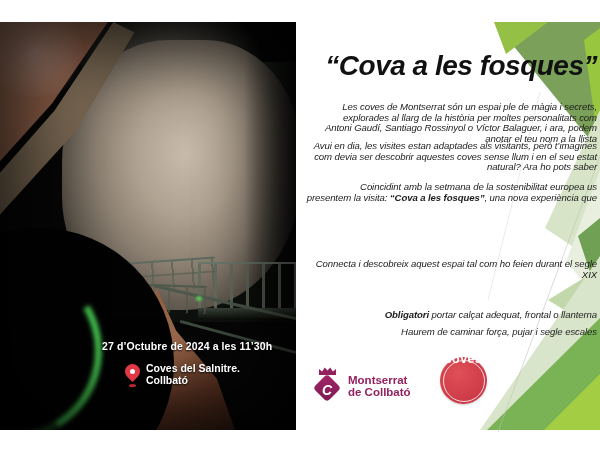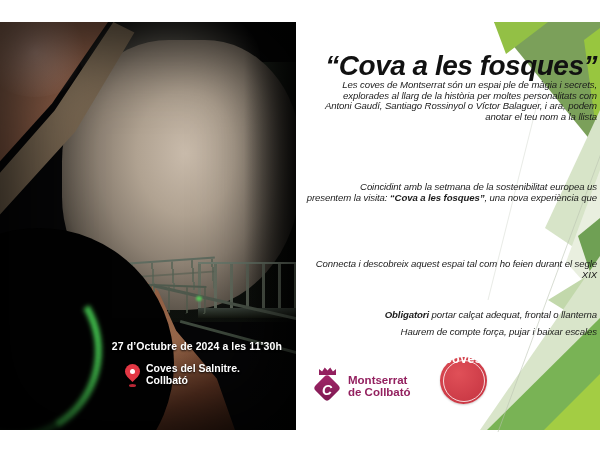--- a/index.html
+++ b/index.html
@@ -43,36 +43,36 @@
   .ww-deck{left:198px;top:286px;width:98px;height:10px;background:linear-gradient(#39423a,#13160f);}
   .ww-stair1{left:150px;top:296px;width:150px;height:2.5px;background:#4e584c;transform:rotate(13deg);transform-origin:right center;}
   .ww-stair2{left:176px;top:330px;width:124px;height:2.5px;background:#3f4a3e;transform:rotate(15deg);transform-origin:right center;}
   .ww-low{left:96px;top:262px;width:110px;height:26px;border-top:2px solid #4f5a4d;
       background:repeating-linear-gradient(90deg,rgba(80,90,76,.7) 0 2px,transparent 2px 18px);transform:rotate(2deg);}
   .silhouette{left:-96px;top:206px;width:270px;height:270px;border-radius:50%;background:#020202;}
   .green-arc{left:-76px;top:240px;width:164px;height:164px;border-radius:50%;
       border:7px solid transparent;border-right-color:rgba(72,206,84,.9);border-bottom-color:rgba(50,150,60,.45);
       transform:rotate(14deg);filter:blur(2px);}
   .green-dot{left:196px;top:274px;width:6px;height:5px;border-radius:50%;background:#59c95a;filter:blur(1px);}
-  .photo-date{left:102px;top:318px;width:180px;text-align:right;color:#fff;font-weight:bold;
+  .photo-date{left:102px;top:318px;width:180px;text-align:left;color:#fff;font-weight:bold;
       font-size:10.5px;letter-spacing:.1px;text-shadow:0 1px 2px rgba(0,0,0,.9);z-index:5;}
   .pin-wrap{left:124px;top:342px;width:18px;height:28px;z-index:5;}
   .pin-head{position:absolute;left:1px;top:0;width:15px;height:15px;background:#e23744;
       border-radius:50% 50% 50% 0;transform:rotate(-45deg);box-shadow:0 1px 2px rgba(0,0,0,.6);}
   .pin-hole{position:absolute;left:6px;top:5px;width:5px;height:5px;border-radius:50%;background:#fff;}
   .pin-base{position:absolute;left:5px;top:20px;width:7px;height:3px;border-radius:50%;background:#b92735;}
   .photo-loc{left:146px;top:340px;width:130px;color:#fff;font-weight:bold;font-size:10.5px;
       text-shadow:0 1px 2px rgba(0,0,0,.9);z-index:5;}
   
   .title{position:absolute;right:3px;top:50px;margin:0;z-index:3;
       font-size:28px;font-weight:bold;font-style:italic;color:#111;letter-spacing:-.5px;white-space:nowrap;}
   .para{position:absolute;right:3px;width:300px;z-index:3;text-align:right;
       font-style:italic;font-size:9.6px;line-height:10.5px;letter-spacing:-.1px;color:#1b1b1b;}
   .lines{white-space:pre-line;}
-  .p1{top:80px;} .p2{top:141px;} .p3{top:182px;} .p4{top:259px;}
+  .p1{top:102px;} .p2{top:141px;} .p3{top:182px;} .p4{top:259px;}
   .coses{top:292px;} .oblig{top:310px;padding-left:16px;} .haurem{top:327px;}
   .para b{font-weight:bold;}
   
   .aj-logo{position:absolute;left:314px;top:367px;display:flex;align-items:flex-start;z-index:3;}
   .crest{position:relative;width:28px;height:40px;}
   .crest-crown{position:absolute;left:5px;top:0;width:17px;height:8px;background:#93205f;
       clip-path:polygon(0 100%,0 25%,18% 55%,34% 5%,50% 45%,66% 5%,82% 55%,100% 25%,100% 100%);}
   .crest-diamond{position:absolute;left:3px;top:11px;width:20px;height:20px;border-radius:4px;
       transform:rotate(45deg);background:linear-gradient(135deg,#a32569,#7c1a51);}
   .crest-letter{position:absolute;left:3px;top:13px;width:20px;height:20px;display:flex;
@@ -138,31 +138,34 @@
     </div>
     <div class="ph photo-loc">Coves del Salnitre. Collbató</div>
   </div>
 
   <h1 class="title">“Cova a les fosques”</h1>
 
   <div class="para p1 lines">Les coves de Montserrat són un espai ple de màgia i secrets,
 explorades al llarg de la història per moltes personalitats com
 Antoni Gaudí, Santiago Rossinyol o Víctor Balaguer, i ara, podem
 anotar el teu nom a la llista</div>
+  <div class="para p2 lines">Avui en dia, les visites estan adaptades als visitants, però t’imagines
+com devia ser descobrir aquestes coves sense llum i en el seu estat
+natural? Ara ho pots saber</div>
 
   <div class="para p3">
     <div>Coincidint amb la setmana de la sostenibilitat europea us</div>
     <div><span>presentem la visita: </span><b>“Cova a les fosques”</b><span>, una nova experiència que</span></div>
   </div>
 
   <div class="para p4 lines">Connecta i descobreix aquest espai tal com ho feien durant el segle
 XIX</div>
 
   <div class="para oblig"><b>Obligatori</b><span> portar calçat adequat, frontal o llanterna</span></div>
-  <div class="para haurem">Haurem de compte força, pujar i baixar escales</div>
+  <div class="para haurem">Haurem de caminar força, pujar i segle escales</div>
 
   <div class="aj-logo">
     <div class="crest">
       <div class="crest-crown"></div>
       <div class="crest-diamond"></div>
       <div class="crest-letter">C</div>
     </div>
     <div class="aj-text">
       <div>Montserrat</div>
       <div>de Collbató</div>

